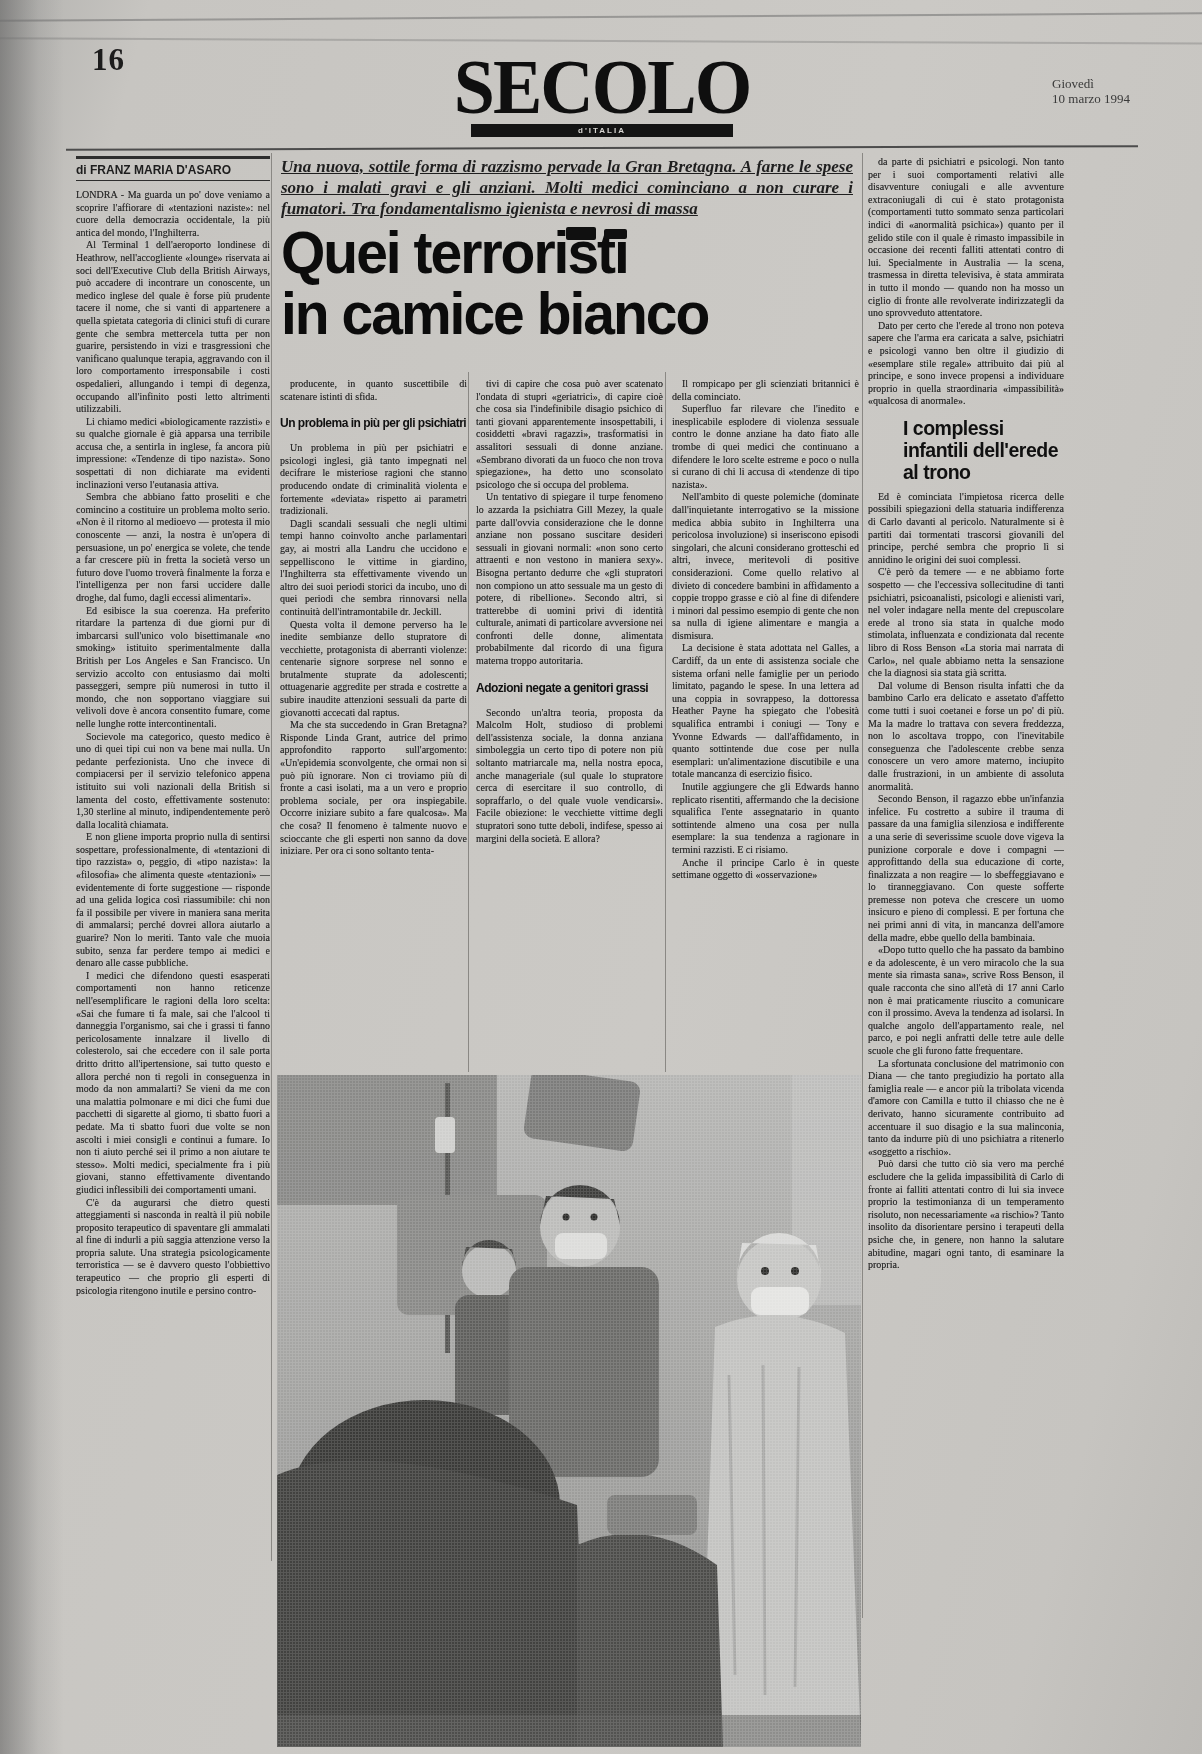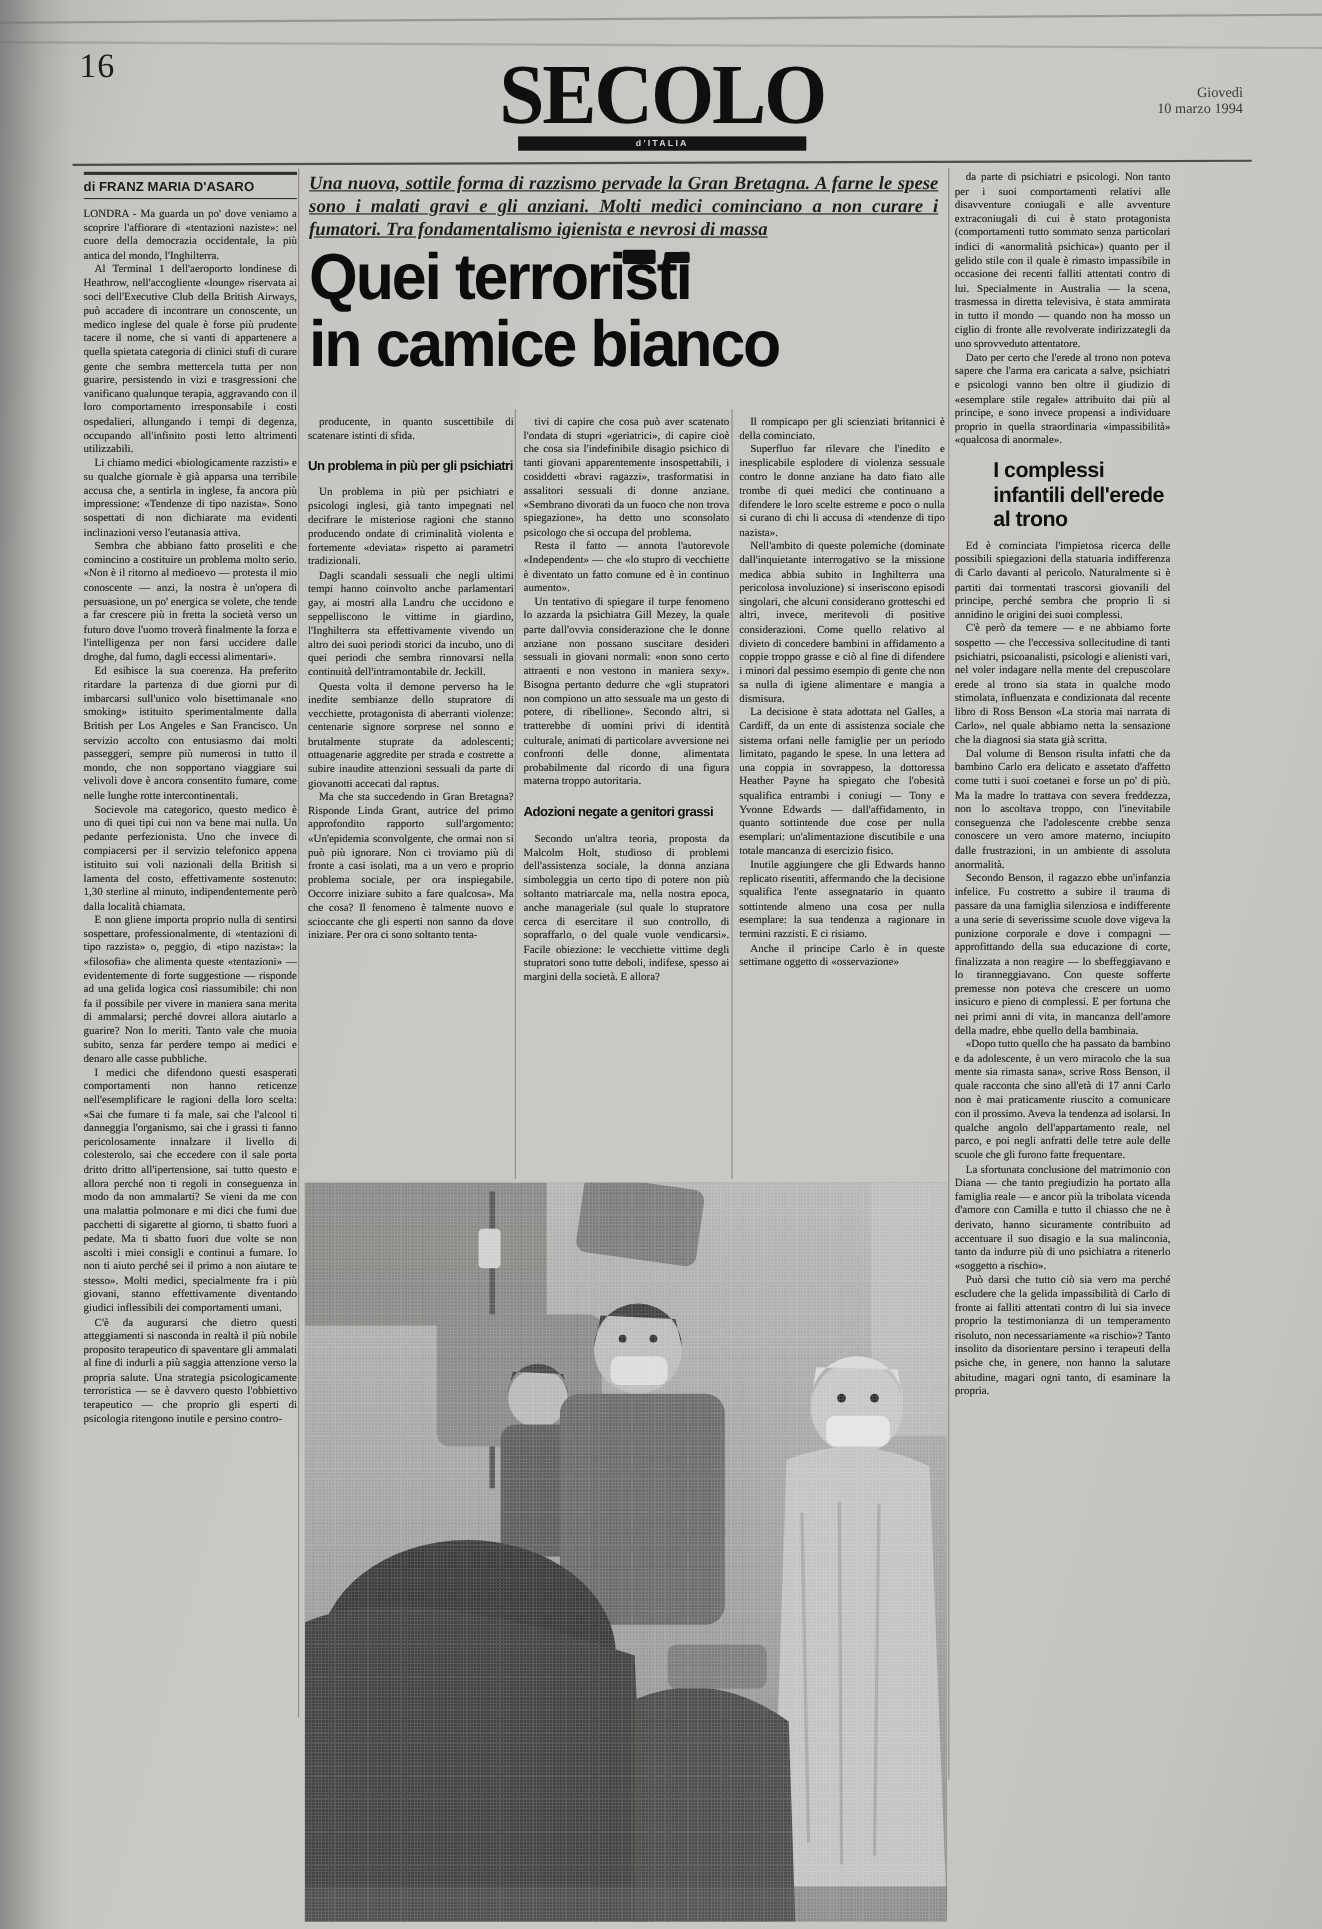--- a/index.html
+++ b/index.html
@@ -6,28 +6,28 @@
   .page{position:relative;width:1202px;height:1754px;overflow:hidden;
         background:linear-gradient(105deg,#b3b2af 0%,#c7c5c1 9%,#cbc9c5 55%,#c6c4c0 88%,#bcbab6 100%);
         font-family:"Liberation Serif",serif;color:#242424;}
   .edge-shade{position:absolute;left:0;top:0;width:64px;height:1754px;
         background:linear-gradient(90deg,rgba(90,90,90,.55),rgba(120,120,120,.18) 60%,rgba(150,150,150,0));}
   .scanline{position:absolute;height:2px;background:#6f6f6f;opacity:.55;}
   .s1{left:-10px;top:16px;width:1230px;transform:rotate(-.35deg);}
   .s2{left:-10px;top:40px;width:1230px;transform:rotate(.25deg);opacity:.35;}
   .header-rule{position:absolute;left:66px;top:147px;width:1072px;height:2px;background:#4c4c4c;transform:rotate(-.2deg);}
 
-  .pagenum{position:absolute;left:72px;top:42px;font-size:31px;font-weight:normal;letter-spacing:1px;color:#1c1c1c;}
+  .pagenum{position:absolute;left:92px;top:42px;font-size:31px;font-weight:bold;letter-spacing:1px;color:#1c1c1c;}
   .masthead{position:absolute;left:437px;top:52px;width:330px;text-align:center;}
   .masthead-title{font-size:74px;line-height:70px;font-weight:bold;letter-spacing:-2px;color:#0f0f0f;
         font-family:"Liberation Serif",serif;transform:scaleY(1.05);}
   .masthead-bar{margin:2px auto 16px;width:262px;height:13px;background:#141414;color:#d8d6d2;
         font-family:"Liberation Sans",sans-serif;font-size:8px;font-weight:bold;letter-spacing:2px;
         display:flex;align-items:center;justify-content:center;}
-  .dateline{position:absolute;right:72px;top:76px;text-align:right;font-size:13px;line-height:15px;color:#3a3a3a;}
+  .dateline{position:absolute;right:72px;top:76px;font-size:13px;line-height:15px;color:#3a3a3a;}
 
   .vrule{position:absolute;width:1px;background:#8a8884;}
   .vr1{left:271px;top:153px;height:1408px;}
   .vr2{left:468px;top:372px;height:700px;}
   .vr3{left:665px;top:372px;height:700px;}
   .vr4{left:862px;top:153px;height:1465px;}
 
   .bodytext p{margin:0;text-indent:10px;text-align:justify;
         font-size:10px;line-height:12.6px;color:#2b2b2b;
         text-shadow:0 0 .5px rgba(40,40,40,.6);}
@@ -111,21 +111,20 @@
     <p>producente, in quanto suscettibile di scatenare istinti di sfida.</p>
     <h2 class="subhead">Un problema in più per gli psichiatri</h2>
     <p>Un problema in più per psichiatri e psicologi inglesi, già tanto impegnati nel decifrare le misteriose ragioni che stanno producendo ondate di criminalità violenta e fortemente «deviata» rispetto ai parametri tradizionali.</p>
     <p>Dagli scandali sessuali che negli ultimi tempi hanno coinvolto anche parlamentari gay, ai mostri alla Landru che uccidono e seppelliscono le vittime in giardino, l'Inghilterra sta effettivamente vivendo un altro dei suoi periodi storici da incubo, uno di quei periodi che sembra rinnovarsi nella continuità dell'intramontabile dr. Jeckill.</p>
     <p>Questa volta il demone perverso ha le inedite sembianze dello stupratore di vecchiette, protagonista di aberranti violenze: centenarie signore sorprese nel sonno e brutalmente stuprate da adolescenti; ottuagenarie aggredite per strada e costrette a subire inaudite attenzioni sessuali da parte di giovanotti accecati dal raptus.</p>
     <p>Ma che sta succedendo in Gran Bretagna? Risponde Linda Grant, autrice del primo approfondito rapporto sull'argomento: «Un'epidemia sconvolgente, che ormai non si può più ignorare. Non ci troviamo più di fronte a casi isolati, ma a un vero e proprio problema sociale, per ora inspiegabile. Occorre iniziare subito a fare qualcosa». Ma che cosa? Il fenomeno è talmente nuovo e scioccante che gli esperti non sanno da dove iniziare. Per ora ci sono soltanto tenta-</p>
   </div>
 
   <div class="col c3 bodytext">
     <p>tivi di capire che cosa può aver scatenato l'ondata di stupri «geriatrici», di capire cioè che cosa sia l'indefinibile disagio psichico di tanti giovani apparentemente insospettabili, i cosiddetti «bravi ragazzi», trasformatisi in assalitori sessuali di donne anziane. «Sembrano divorati da un fuoco che non trova spiegazione», ha detto uno sconsolato psicologo che si occupa del problema.</p>
-    <p>Resta il fatto — annota l'autorevole «Independent» — che «lo stupro di vecchiette è diventato un fatto comune ed è in continuo aumento».</p>
     <p>Un tentativo di spiegare il turpe fenomeno lo azzarda la psichiatra Gill Mezey, la quale parte dall'ovvia considerazione che le donne anziane non possano suscitare desideri sessuali in giovani normali: «non sono certo attraenti e non vestono in maniera sexy». Bisogna pertanto dedurre che «gli stupratori non compiono un atto sessuale ma un gesto di potere, di ribellione». Secondo altri, si tratterebbe di uomini privi di identità culturale, animati di particolare avversione nei confronti delle donne, alimentata probabilmente dal ricordo di una figura materna troppo autoritaria.</p>
     <h2 class="subhead">Adozioni negate a genitori grassi</h2>
     <p>Secondo un'altra teoria, proposta da Malcolm Holt, studioso di problemi dell'assistenza sociale, la donna anziana simboleggia un certo tipo di potere non più soltanto matriarcale ma, nella nostra epoca, anche manageriale (sul quale lo stupratore cerca di esercitare il suo controllo, di sopraffarlo, o del quale vuole vendicarsi». Facile obiezione: le vecchiette vittime degli stupratori sono tutte deboli, indifese, spesso ai margini della società. E allora?</p>
   </div>
 
   <div class="col c4 bodytext">
     <p>Il rompicapo per gli scienziati britannici è della cominciato.</p>
     <p>Superfluo far rilevare che l'inedito e inesplicabile esplodere di violenza sessuale contro le donne anziane ha dato fiato alle trombe di quei medici che continuano a difendere le loro scelte estreme e poco o nulla si curano di chi li accusa di «tendenze di tipo nazista».</p>
     <p>Nell'ambito di queste polemiche (dominate dall'inquietante interrogativo se la missione medica abbia subito in Inghilterra una pericolosa involuzione) si inseriscono episodi singolari, che alcuni considerano grotteschi ed altri, invece, meritevoli di positive considerazioni. Come quello relativo al divieto di concedere bambini in affidamento a coppie troppo grasse e ciò al fine di difendere i minori dal pessimo esempio di gente che non sa nulla di igiene alimentare e mangia a dismisura.</p>
     <p>La decisione è stata adottata nel Galles, a Cardiff, da un ente di assistenza sociale che sistema orfani nelle famiglie per un periodo limitato, pagando le spese. In una lettera ad una coppia in sovrappeso, la dottoressa Heather Payne ha spiegato che l'obesità squalifica entrambi i coniugi — Tony e Yvonne Edwards — dall'affidamento, in quanto sottintende due cose per nulla esemplari: un'alimentazione discutibile e una totale mancanza di esercizio fisico.</p>

